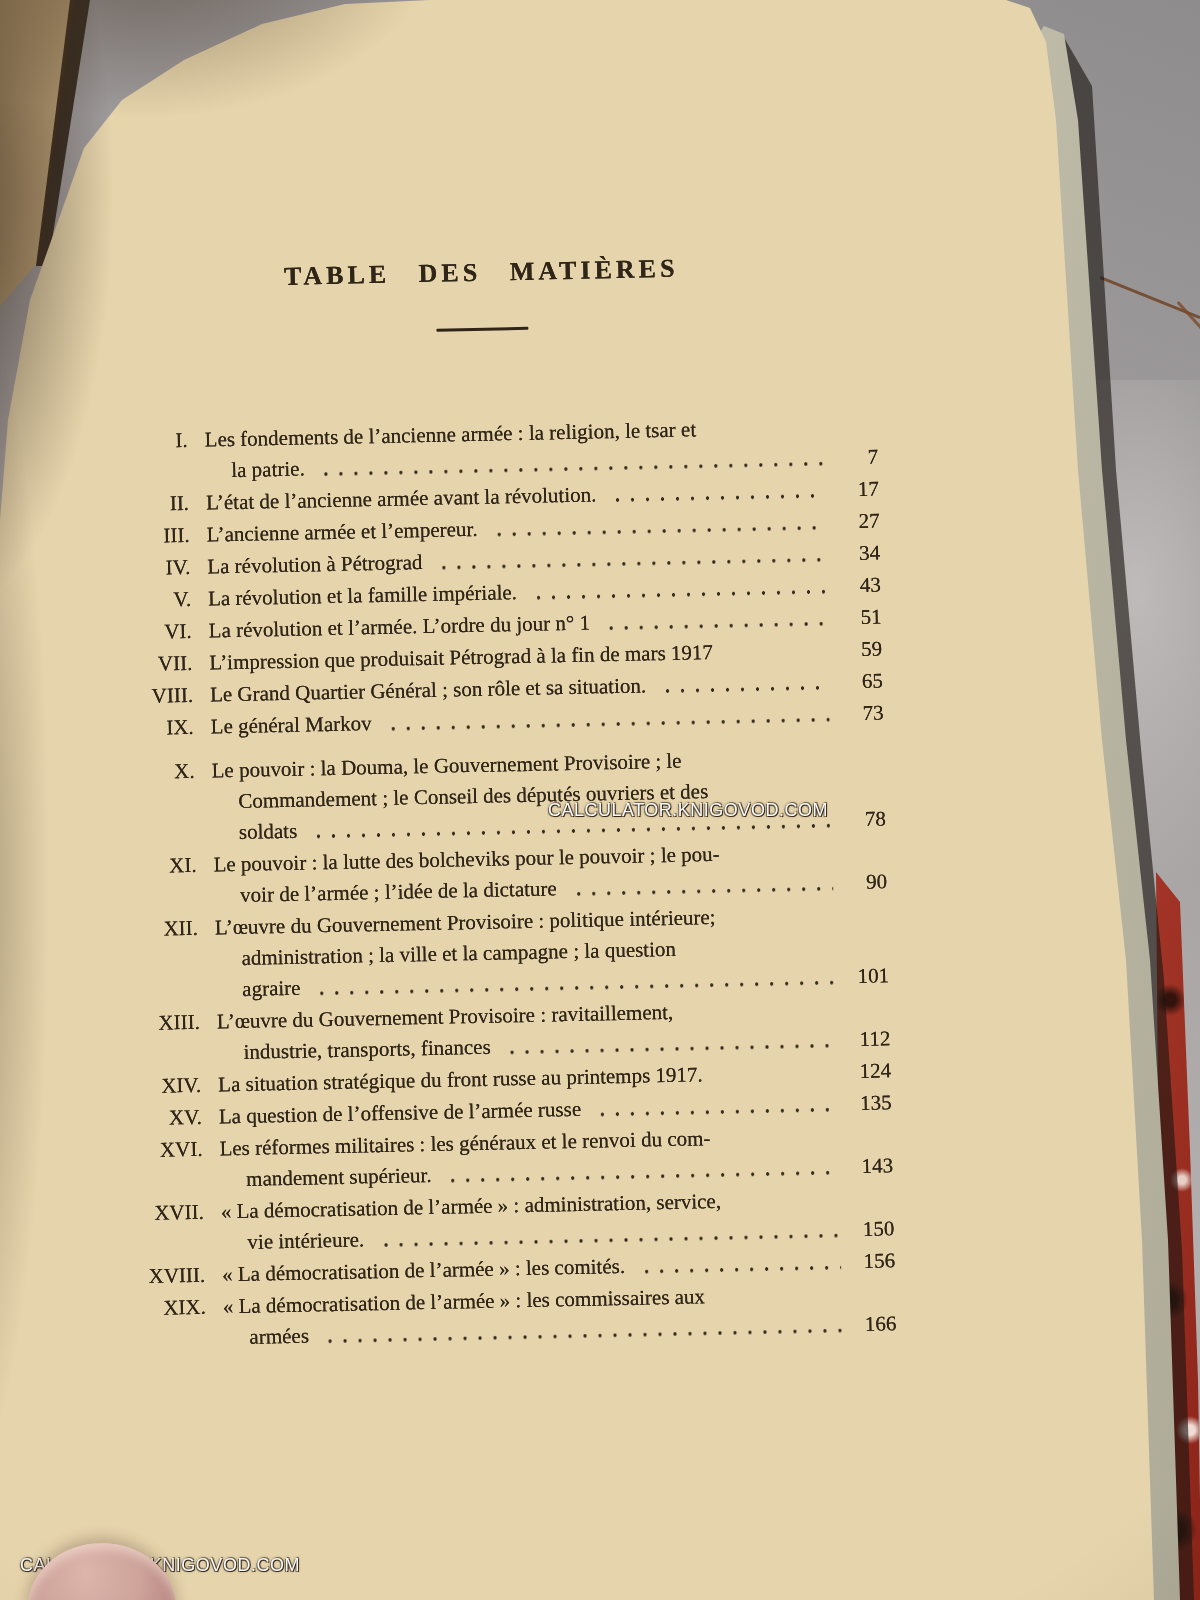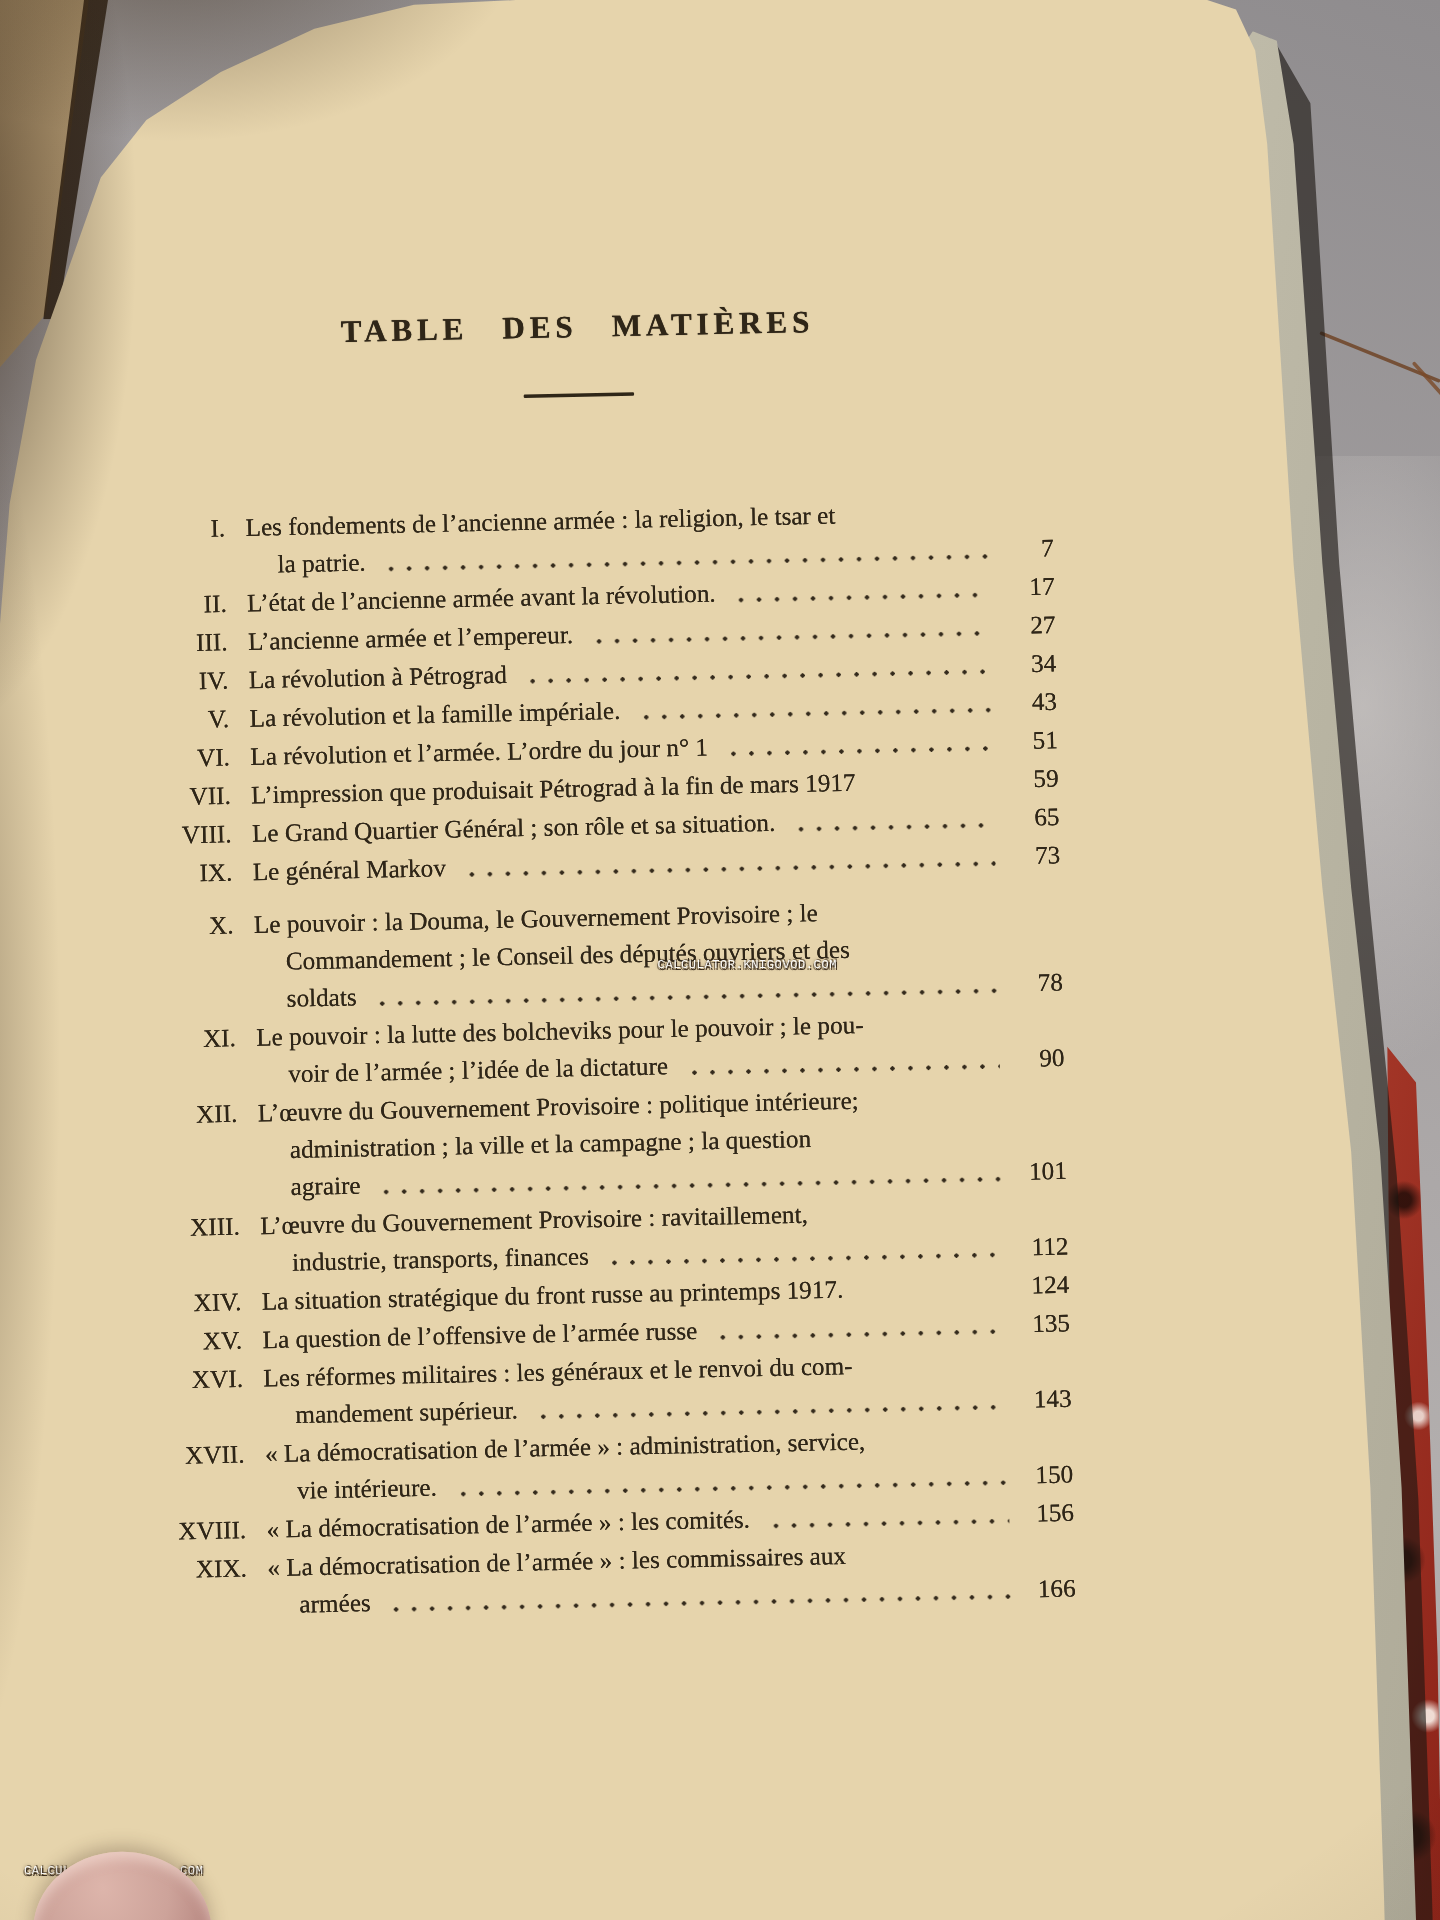--- a/index.html
+++ b/index.html
@@ -70,21 +70,21 @@
   .lines{flex:1;min-width:0;}
   .t-line{display:flex;align-items:baseline;white-space:nowrap;text-shadow:0 0 .5px #2f2618;}
   .t-line.cont{padding-left:26px;}
   .dots{flex:1;align-self:flex-end;height:12px;margin:0 10px 0 12px;
     background-image:radial-gradient(circle,#342a1c 1.6px,rgba(0,0,0,0) 1.9px);
     background-size:15px 12px;background-repeat:repeat-x;background-position:left 2px bottom 4px;}
   .dots.no-dots{background:none;margin:0 4px;}
   .pg{flex:0 0 auto;min-width:44px;text-align:right;text-shadow:0 0 .5px #2f2618;}
 
   
-  .wm{position:absolute;font-family:Liberation Mono, monospace;font-size:10px;
+  .wm{position:absolute;font-family:Liberation Sans, sans-serif;font-size:18px;
     color:#fbfbf9;letter-spacing:.5px;
     text-shadow:1px 1px 0 rgba(45,32,20,.9),-1px 1px 0 rgba(45,32,20,.55),1px -1px 0 rgba(45,32,20,.55),0 0 3px rgba(45,32,20,.6);}
   .wm-center{left:548px;top:800px;}
   .wm-bottom{left:20px;top:1555px;}
 
   
   .finger{position:absolute;left:28px;top:1543px;width:148px;height:130px;
     border-radius:48% 52% 40% 40%;transform:rotate(-7deg);
     background:radial-gradient(ellipse at 42% 22%, #ddb5ab 0%, #cda39a 45%, #b4847e 80%, #9e6f6c 100%);
     box-shadow:0 -5px 14px rgba(70,45,35,.28), inset 0 6px 10px rgba(255,235,226,.5);}

